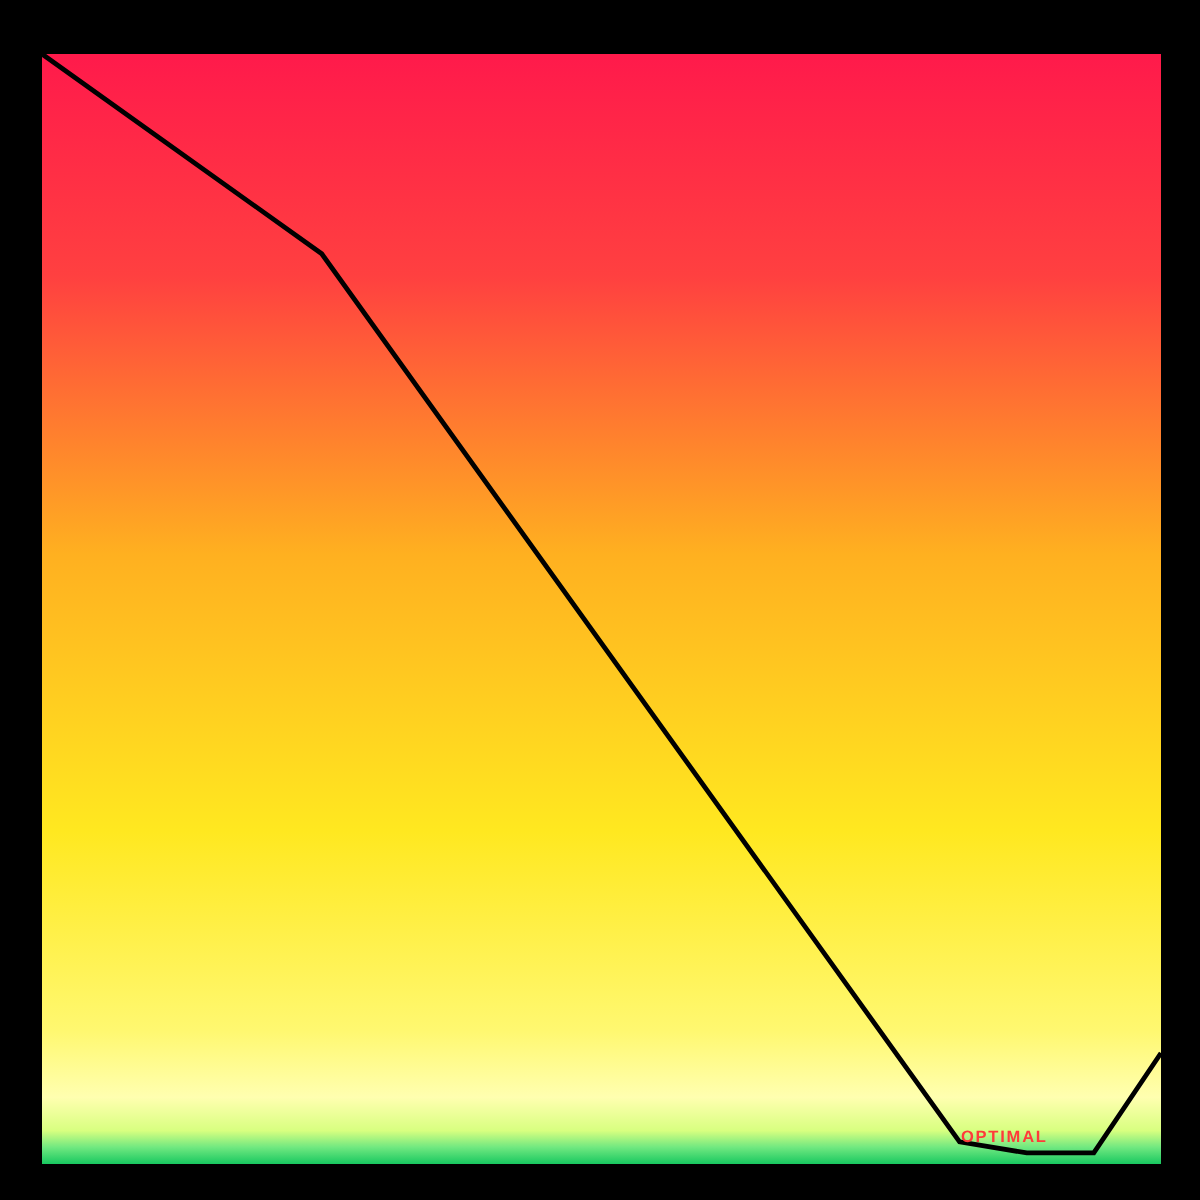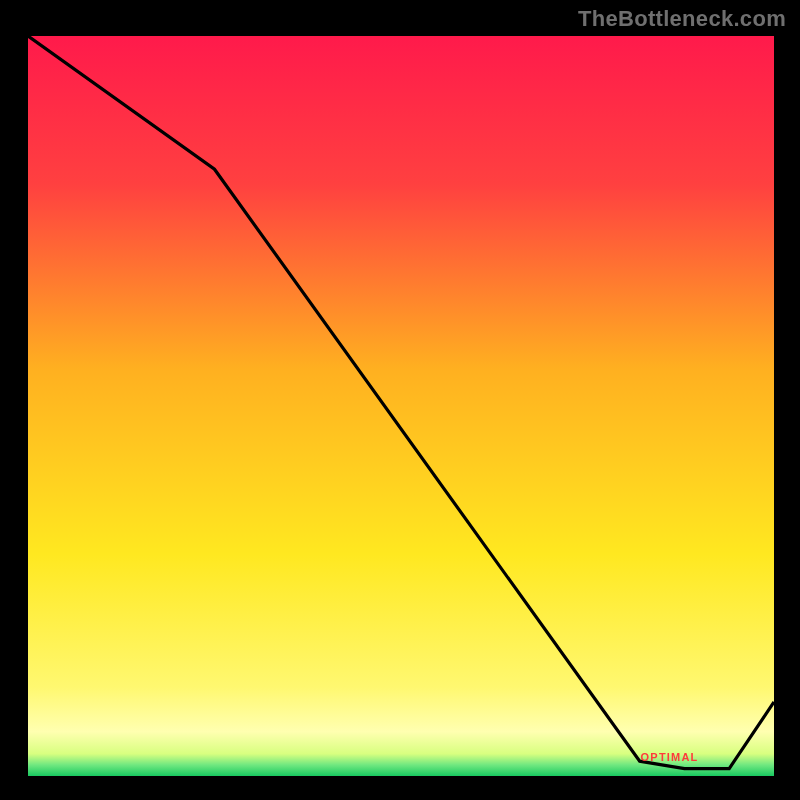--- a/index.html
+++ b/index.html
@@ -40,21 +40,20 @@
   
   .plot svg {
     display: block;
   }
 </style>
 </head>
 <body>
 
 <div class="frame">
 
-  <div class="watermark">TheBottleneck.com</div>
 
   <div class="plot">
     <svg id="chart-svg" width="746" height="740" viewBox="0 0 746 740">
       <defs>
         <linearGradient id="bg-grad" x1="0" y1="0" x2="0" y2="1">
             <stop offset="0.00%" stop-color="#ff1a4b"></stop>
             <stop offset="20.00%" stop-color="#ff4040"></stop>
             <stop offset="45.00%" stop-color="#ffb020"></stop>
             <stop offset="70.00%" stop-color="#ffe820"></stop>
             <stop offset="88.00%" stop-color="#fff870"></stop>

